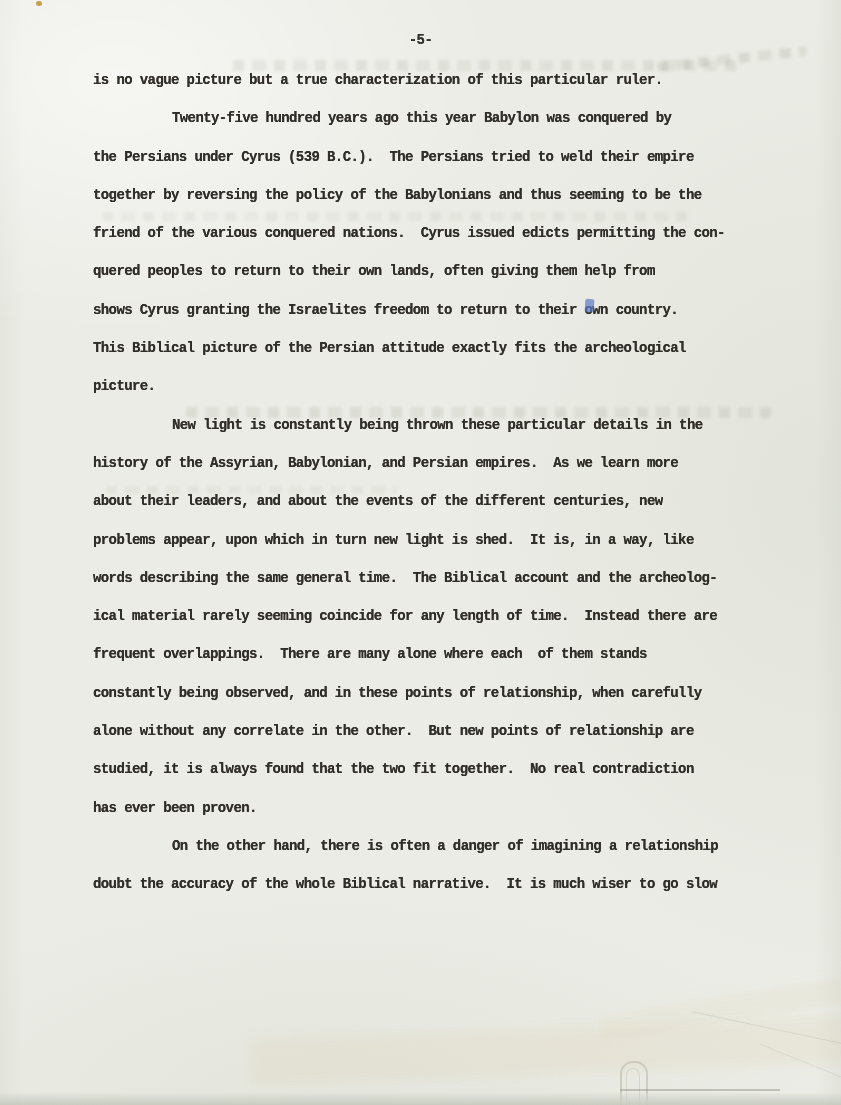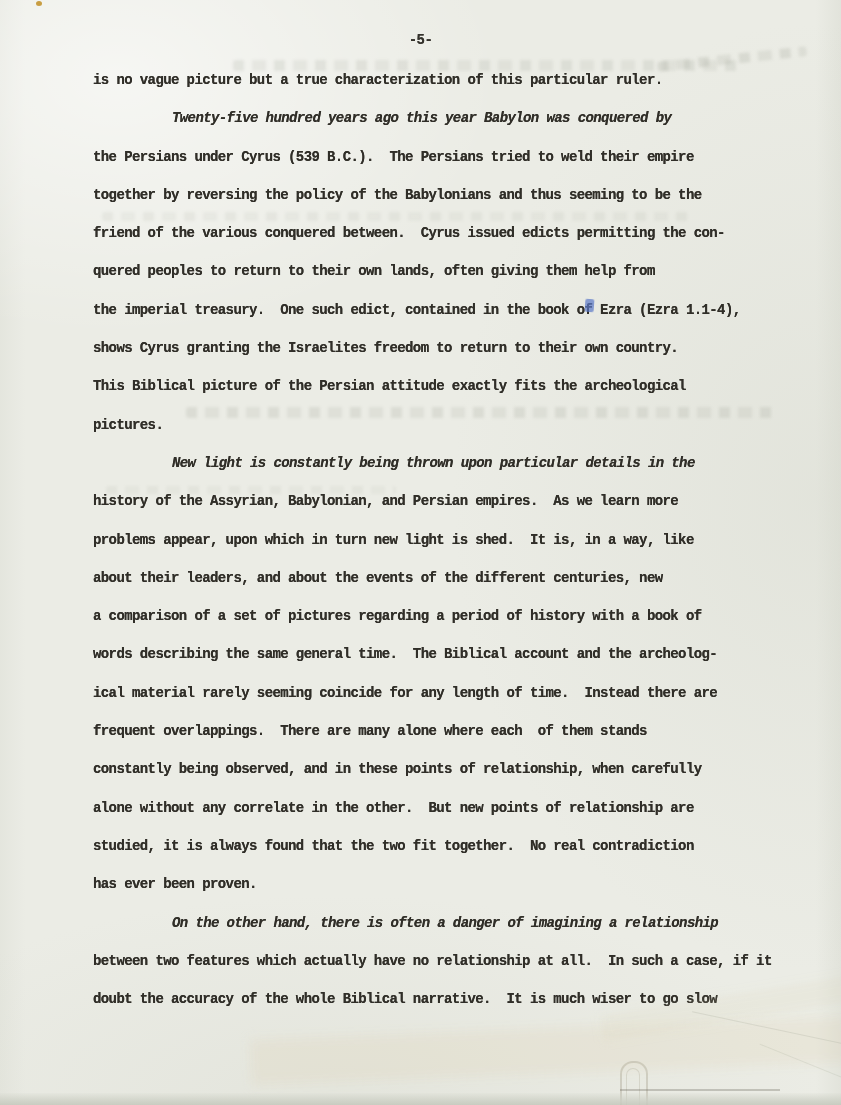--- a/index.html
+++ b/index.html
@@ -35,21 +35,21 @@
     width: 720px;
   }
   .line {
     height: 38.3px; line-height: 38.3px;
     font-size: 14px; font-weight: bold;
     letter-spacing: -0.6px;
     white-space: pre;
     color: #302e28;
     text-shadow: 0 0 0.6px rgba(42,40,34,0.85);
   }
-  .line.indent { padding-left: 79px; font-style: italic; }
+  .line.indent { padding-left: 79px; }
 
   
   .ghost {
     position: absolute;
     background: repeating-linear-gradient(90deg,
       rgba(146,149,136,0.55) 0 11px, rgba(146,149,136,0) 11px 19px,
       rgba(146,149,136,0.42) 19px 33px, rgba(146,149,136,0) 33px 41px);
     filter: blur(1.6px);
     opacity: 0.30;
     border-radius: 3px;
@@ -132,40 +132,37 @@
 
 <div class="page">
 
   <div class="page-number">-5-</div>
 
   <div class="text-block" id="text-block">
       <div class="line">is no vague picture but a true characterization of this particular ruler.</div>
       <div class="line indent">Twenty-five hundred years ago this year Babylon was conquered by</div>
       <div class="line">the Persians under Cyrus (539 B.C.).  The Persians tried to weld their empire</div>
       <div class="line">together by reversing the policy of the Babylonians and thus seeming to be the</div>
-      <div class="line">friend of the various conquered between.  Cyrus issued edicts permitting the con-</div>
+      <div class="line">friend of the various conquered nations.  Cyrus issued edicts permitting the con-</div>
       <div class="line">quered peoples to return to their own lands, often giving them help from</div>
-      <div class="line">the imperial treasury.  One such edict, contained in the book of Ezra (Ezra 1.1-4),</div>
       <div class="line">shows Cyrus granting the Israelites freedom to return to their own country.</div>
       <div class="line">This Biblical picture of the Persian attitude exactly fits the archeological</div>
-      <div class="line">pictures.</div>
-      <div class="line indent">New light is constantly being thrown upon particular details in the</div>
+      <div class="line">picture.</div>
+      <div class="line indent">New light is constantly being thrown these particular details in the</div>
       <div class="line">history of the Assyrian, Babylonian, and Persian empires.  As we learn more</div>
+      <div class="line">about their leaders, and about the events of the different centuries, new</div>
       <div class="line">problems appear, upon which in turn new light is shed.  It is, in a way, like</div>
-      <div class="line">about their leaders, and about the events of the different centuries, new</div>
-      <div class="line">a comparison of a set of pictures regarding a period of history with a book of</div>
       <div class="line">words describing the same general time.  The Biblical account and the archeolog-</div>
       <div class="line">ical material rarely seeming coincide for any length of time.  Instead there are</div>
       <div class="line">frequent overlappings.  There are many alone where each  of them stands</div>
       <div class="line">constantly being observed, and in these points of relationship, when carefully</div>
       <div class="line">alone without any correlate in the other.  But new points of relationship are</div>
       <div class="line">studied, it is always found that the two fit together.  No real contradiction</div>
       <div class="line">has ever been proven.</div>
       <div class="line indent">On the other hand, there is often a danger of imagining a relationship</div>
-      <div class="line">between two features which actually have no relationship at all.  In such a case, if it</div>
       <div class="line">doubt the accuracy of the whole Biblical narrative.  It is much wiser to go slow</div>
     </div>
 
   <div class="orange-dot"></div>
   <div class="ink-mark"></div>
   <div class="ghost ghost-1"></div>
   <div class="ghost ghost-2"></div>
   <div class="ghost ghost-3"></div>
   <div class="ghost ghost-4"></div>
   <div class="ghost ghost-5"></div>

